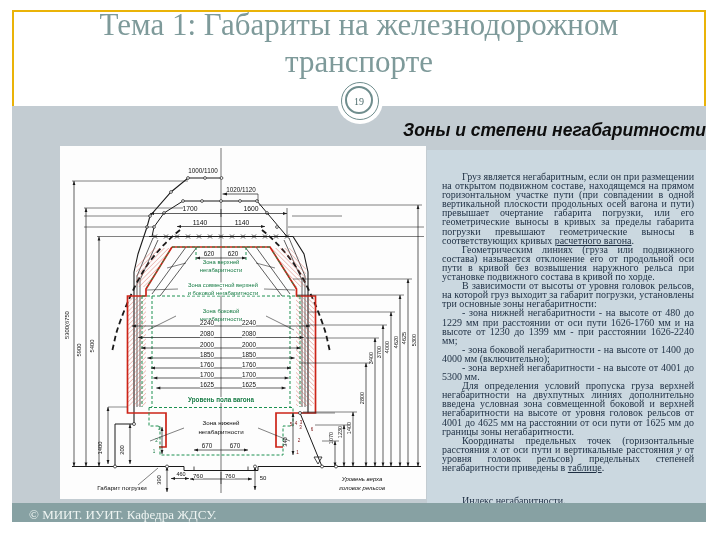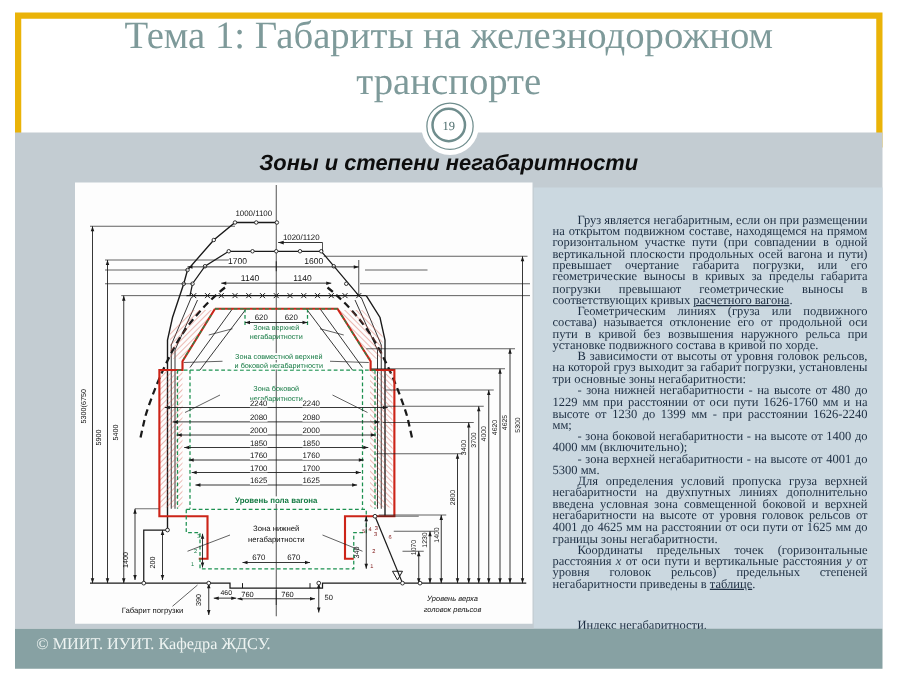--- a/index.html
+++ b/index.html
@@ -1,27 +1,27 @@
 <!DOCTYPE html>
 <html><head><meta charset="utf-8">
 <style>
 *{margin:0;padding:0;box-sizing:border-box}
 body{width:720px;height:540px;position:relative;background:#fff;overflow:hidden;font-family:"Liberation Sans",sans-serif}
-.hdr{position:absolute;left:12px;top:10px;width:694px;height:108px;background:#fff;border:5px solid #eab308}
+.hdr{position:absolute;left:12px;top:10px;width:694px;height:108px;background:#fff;border:2px solid #eab308}
 .title{position:absolute;left:0;top:-6px;width:100%;text-align:center;font-family:"Liberation Serif",serif;font-size:31px;line-height:37px;color:#7e9a9a}
 .numc{position:absolute;left:341px;top:82px;width:38px;height:38px;border-radius:50%;background:#fff;box-shadow:0 0 0 4px #fff;border:1.6px solid #6f8d8d;z-index:5}
 .numc .in{position:absolute;left:3px;top:3px;width:28px;height:28px;border-radius:50%;border:2.4px solid #6f8d8d;text-align:center;font-family:"Liberation Serif",serif;font-size:10px;line-height:28px;color:#4d6d6d}
 .band{position:absolute;left:12px;top:106px;width:694px;height:397px;background:#c3ccd2}
-.h2{position:absolute;left:12px;top:120px;width:694px;text-align:center;font-size:17.5px;font-weight:bold;font-style:italic;color:#0d0d0d}
+.h2{position:absolute;left:12px;top:120px;width:694px;text-align:right;font-size:17.5px;font-weight:bold;font-style:italic;color:#0d0d0d}
 .dia{position:absolute;left:60px;top:146px;width:366px;height:353px;background:#fdfdfd}
 .panel{position:absolute;left:427px;top:150px;width:279px;height:353px;background:#cbd8e0}
 .ptx{position:absolute;left:15px;top:22px;width:252px;font-family:"Liberation Serif",serif;font-size:10px;line-height:9.1px;color:#1d2e42;text-align:justify}
 .ptx p{text-indent:20px}
 .idx{margin-top:24px;text-decoration:underline}
-.foot{position:absolute;left:12px;top:503px;width:694px;height:32px;background:#87a1a3;color:#eef4f2;font-family:"Liberation Serif",serif;font-size:13px;line-height:24px;padding-left:17px}
+.foot{position:absolute;left:12px;top:503px;width:694px;height:19px;background:#87a1a3;color:#eef4f2;font-family:"Liberation Serif",serif;font-size:13px;line-height:24px;padding-left:17px}
 svg text{font-family:"Liberation Sans",sans-serif}
 </style></head>
 <body>
 
 <div class="hdr">
 
 <div class="title">Тема 1: Габариты на железнодорожном<br>транспорте</div>
 </div>
 
 <div class="band"></div>

